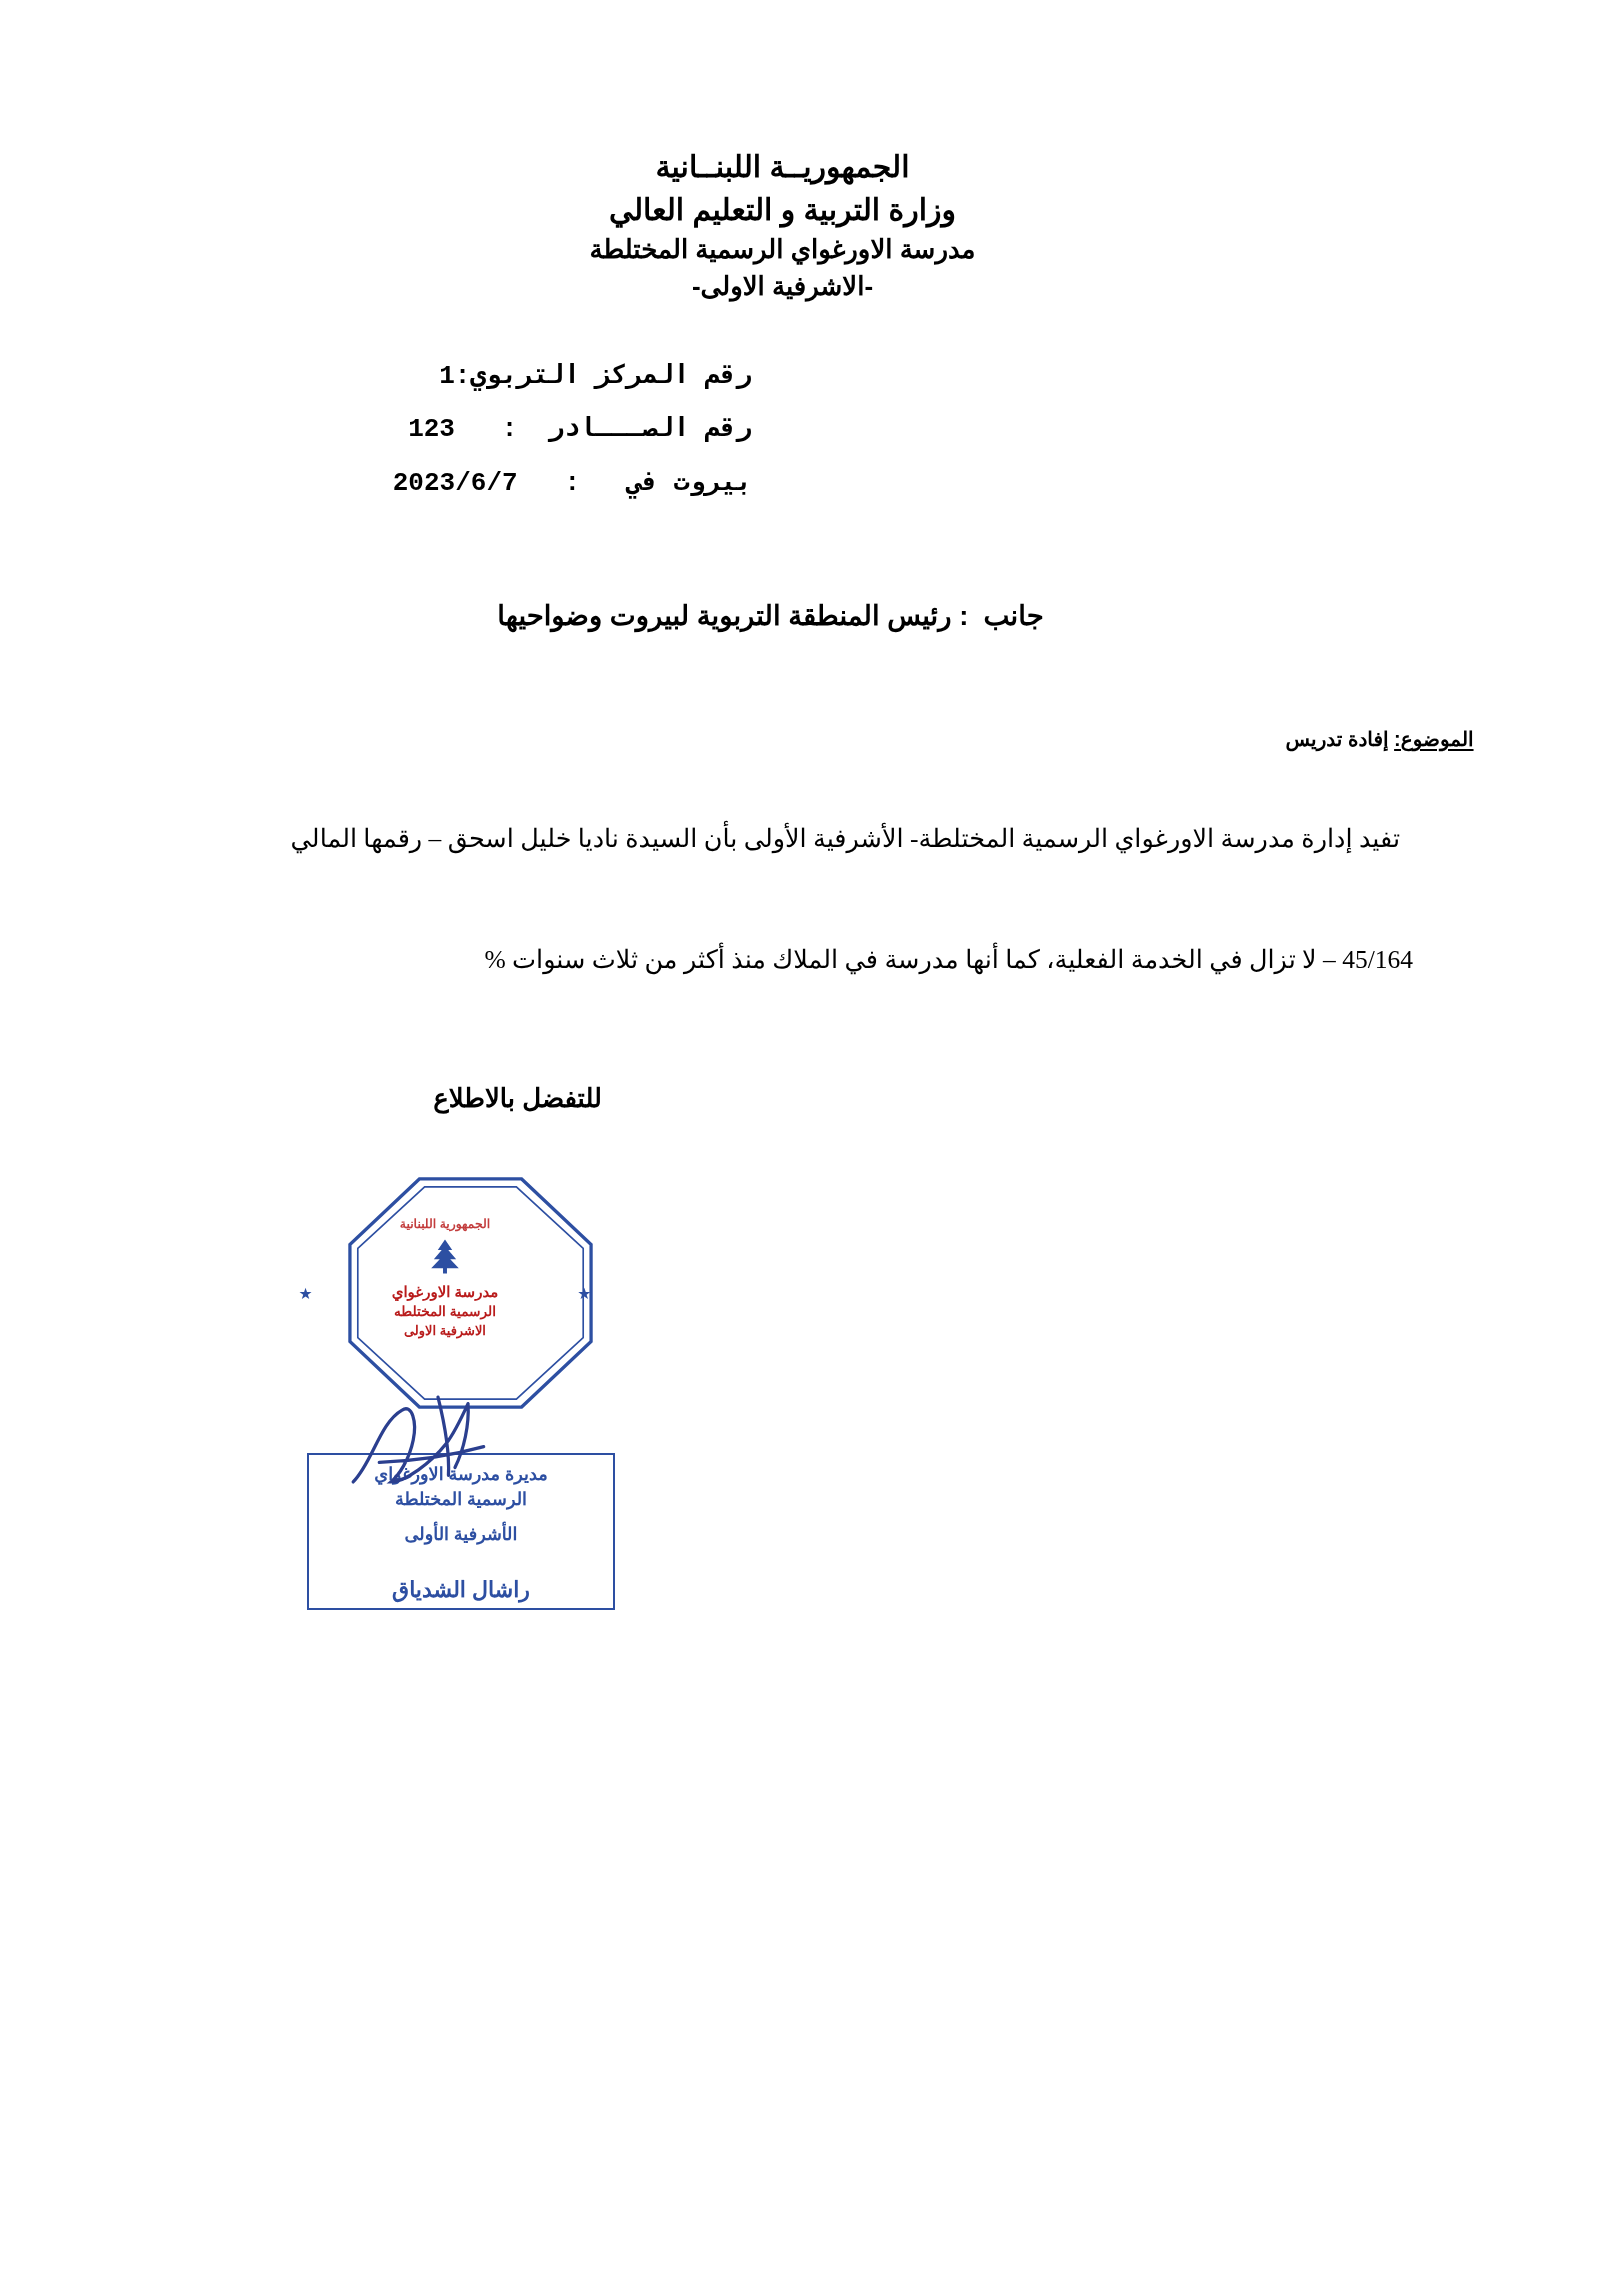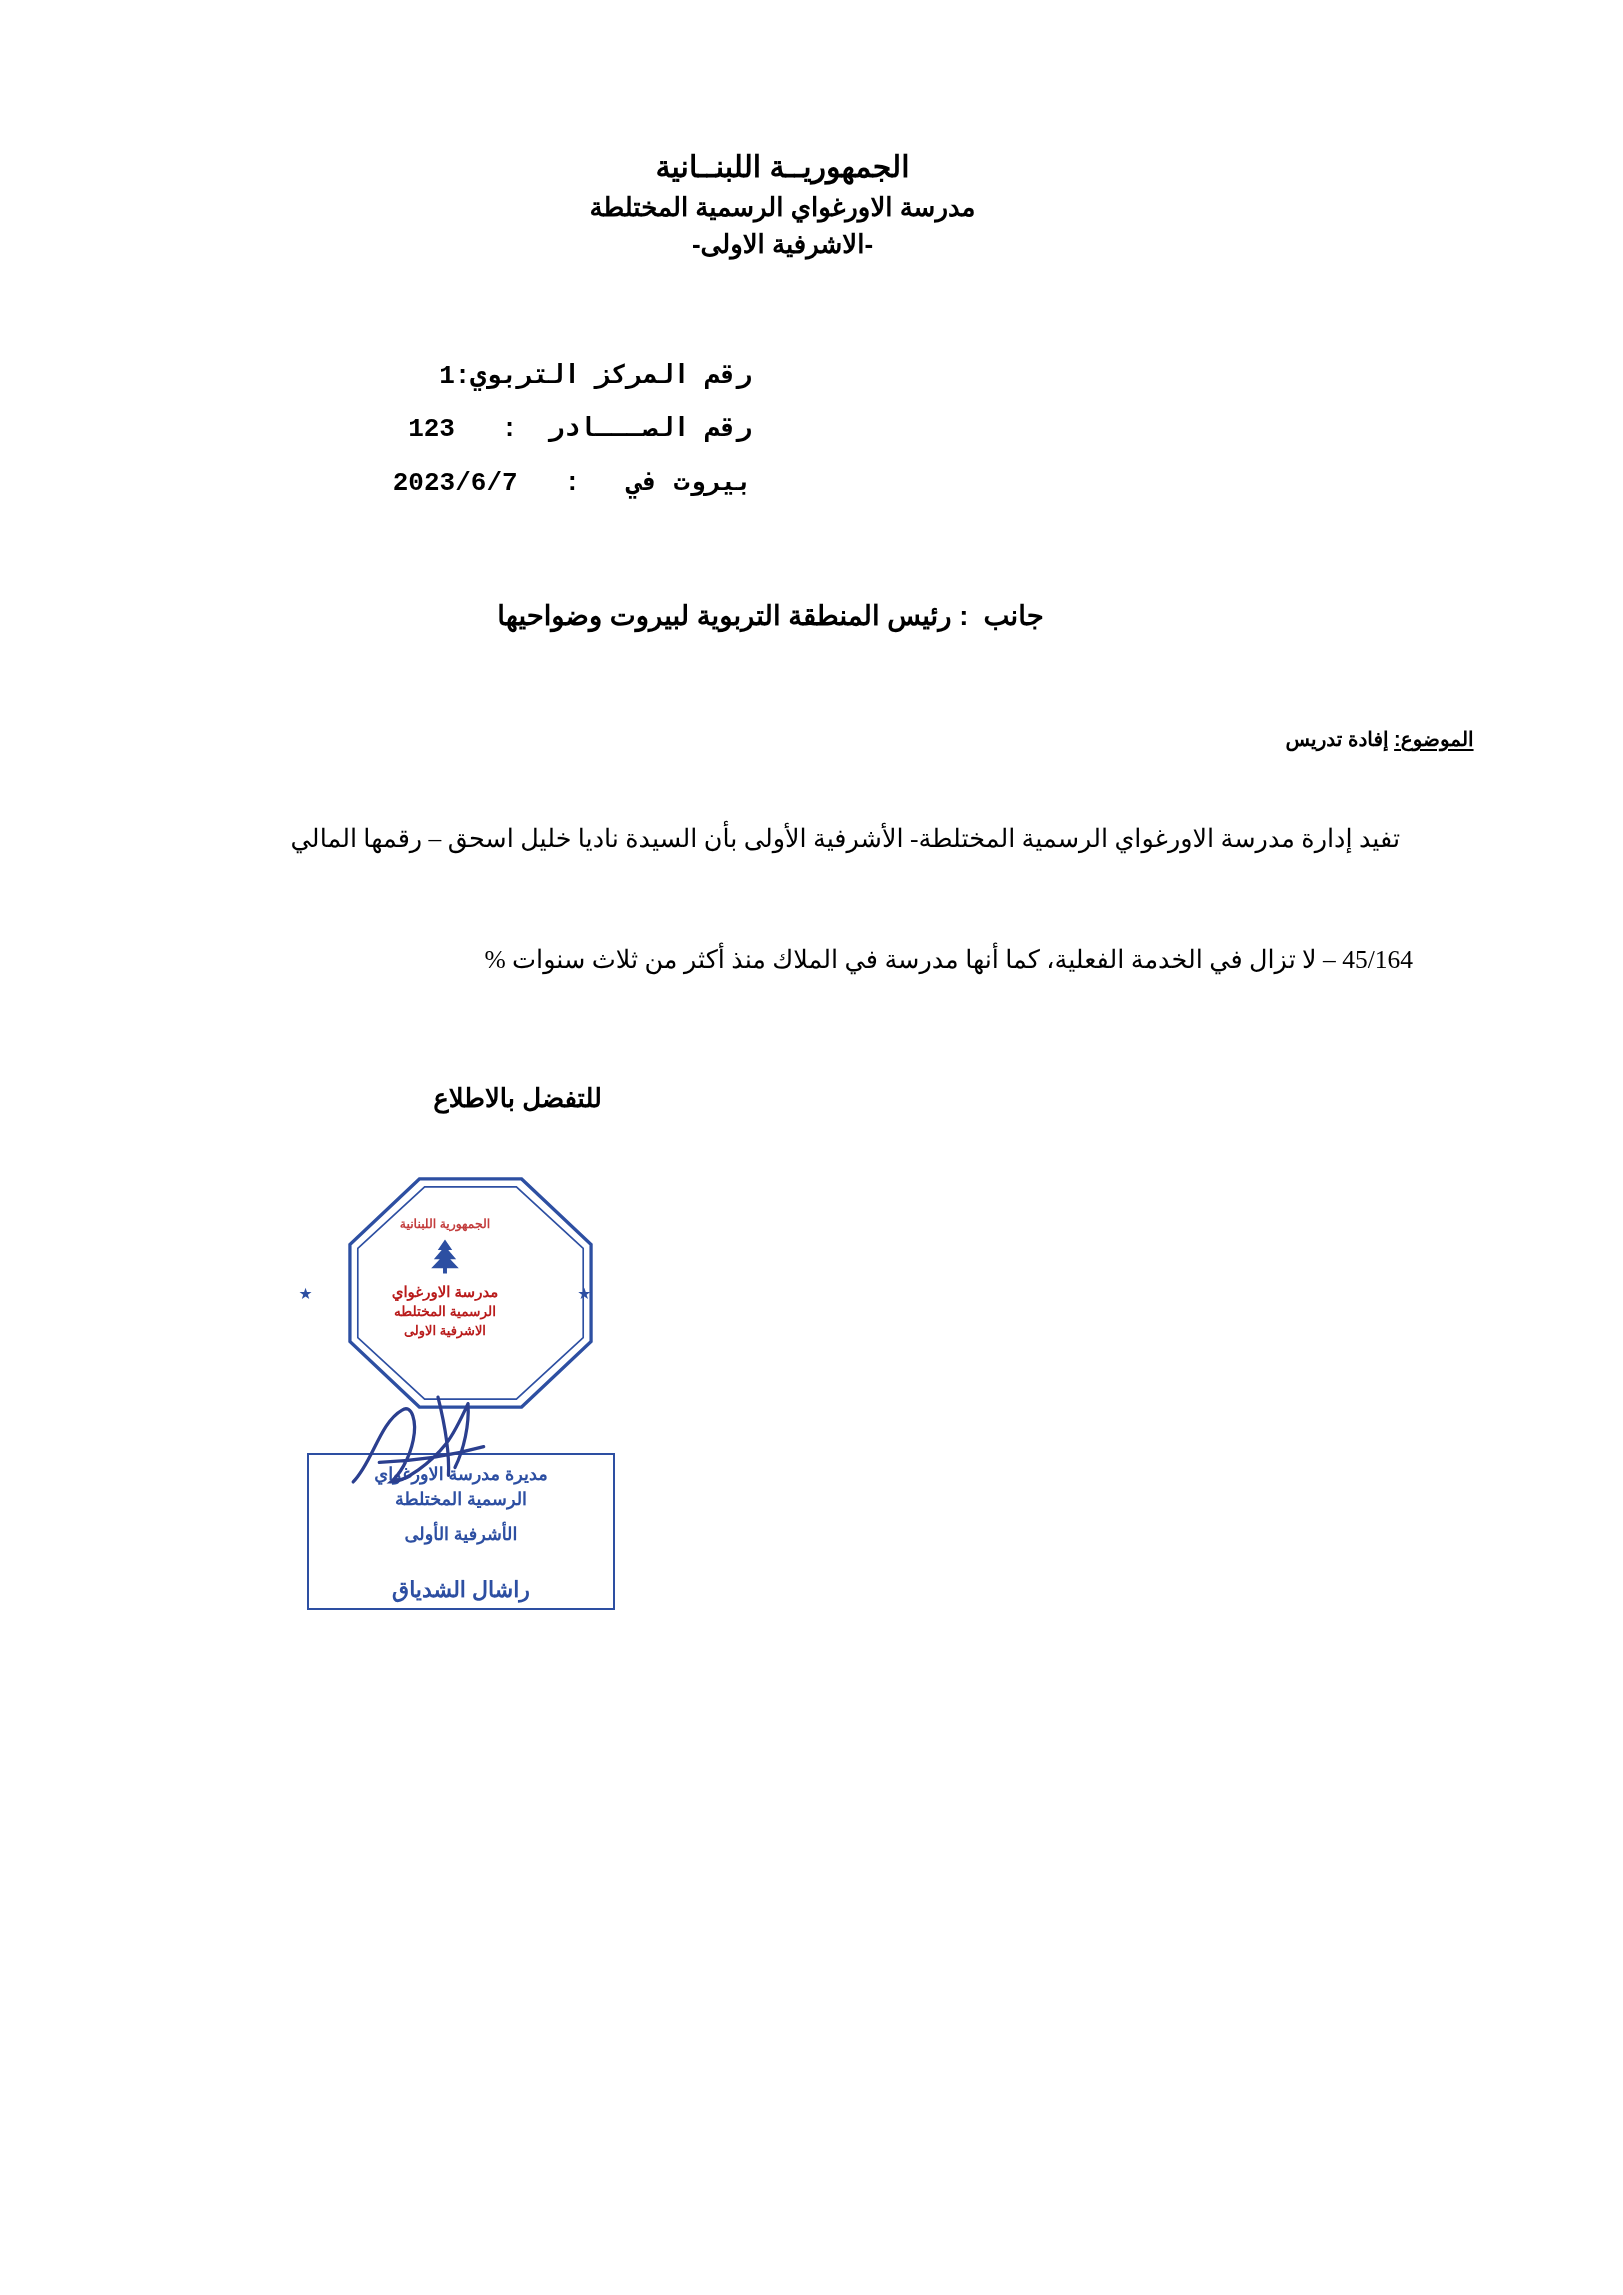--- a/index.html
+++ b/index.html
@@ -207,20 +207,21 @@
   }
 </style>
 </head>
 <body>
 
 <div class="page">
 
   <div class="header">
     <div class="header-inner">
       <div class="line l1">الجمهوريــة اللبنــانية</div>
+      <div class="line l2">وزارة التربية و التعليم العالي</div>
       <div class="line l3">مدرسة الاورغواي الرسمية  المختلطة</div>
       <div class="line l4">-الاشرفية الاولى-</div>
     </div>
   </div>
 
   <div class="refblock">
     <div class="row">رقم المركز التربوي:1</div>
     <div class="row">رقم الصـــادر  :   123</div>
     <div class="row">بيروت في   :   2023/6/7</div>
   </div>

